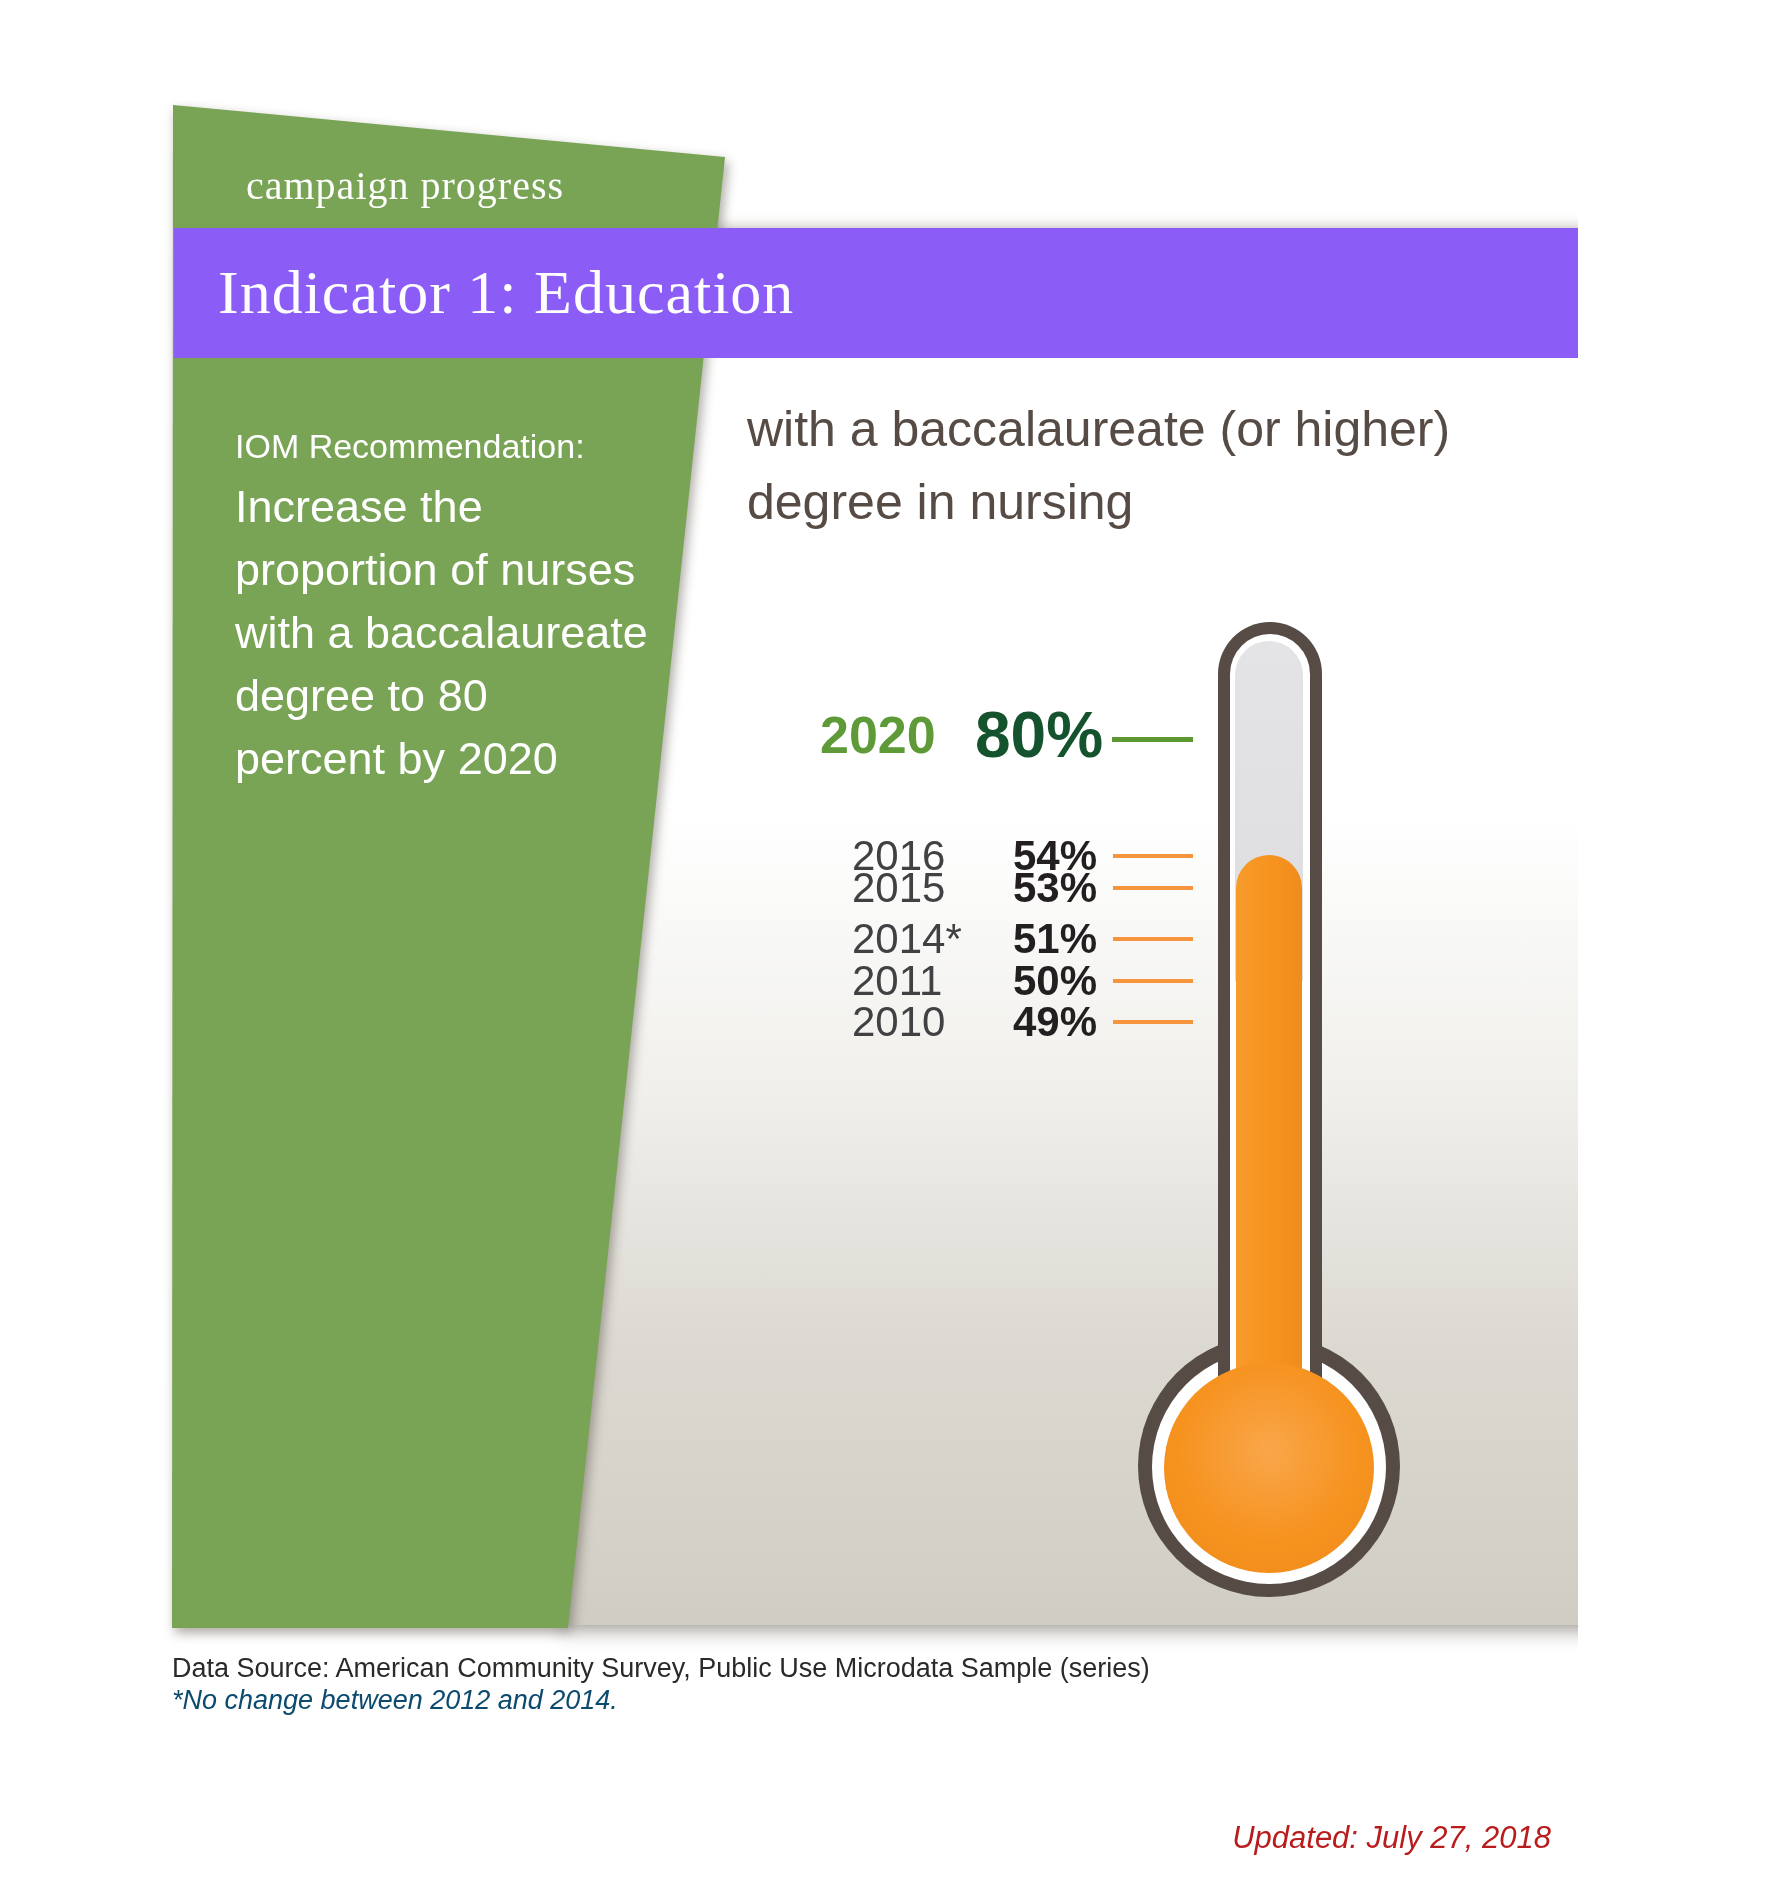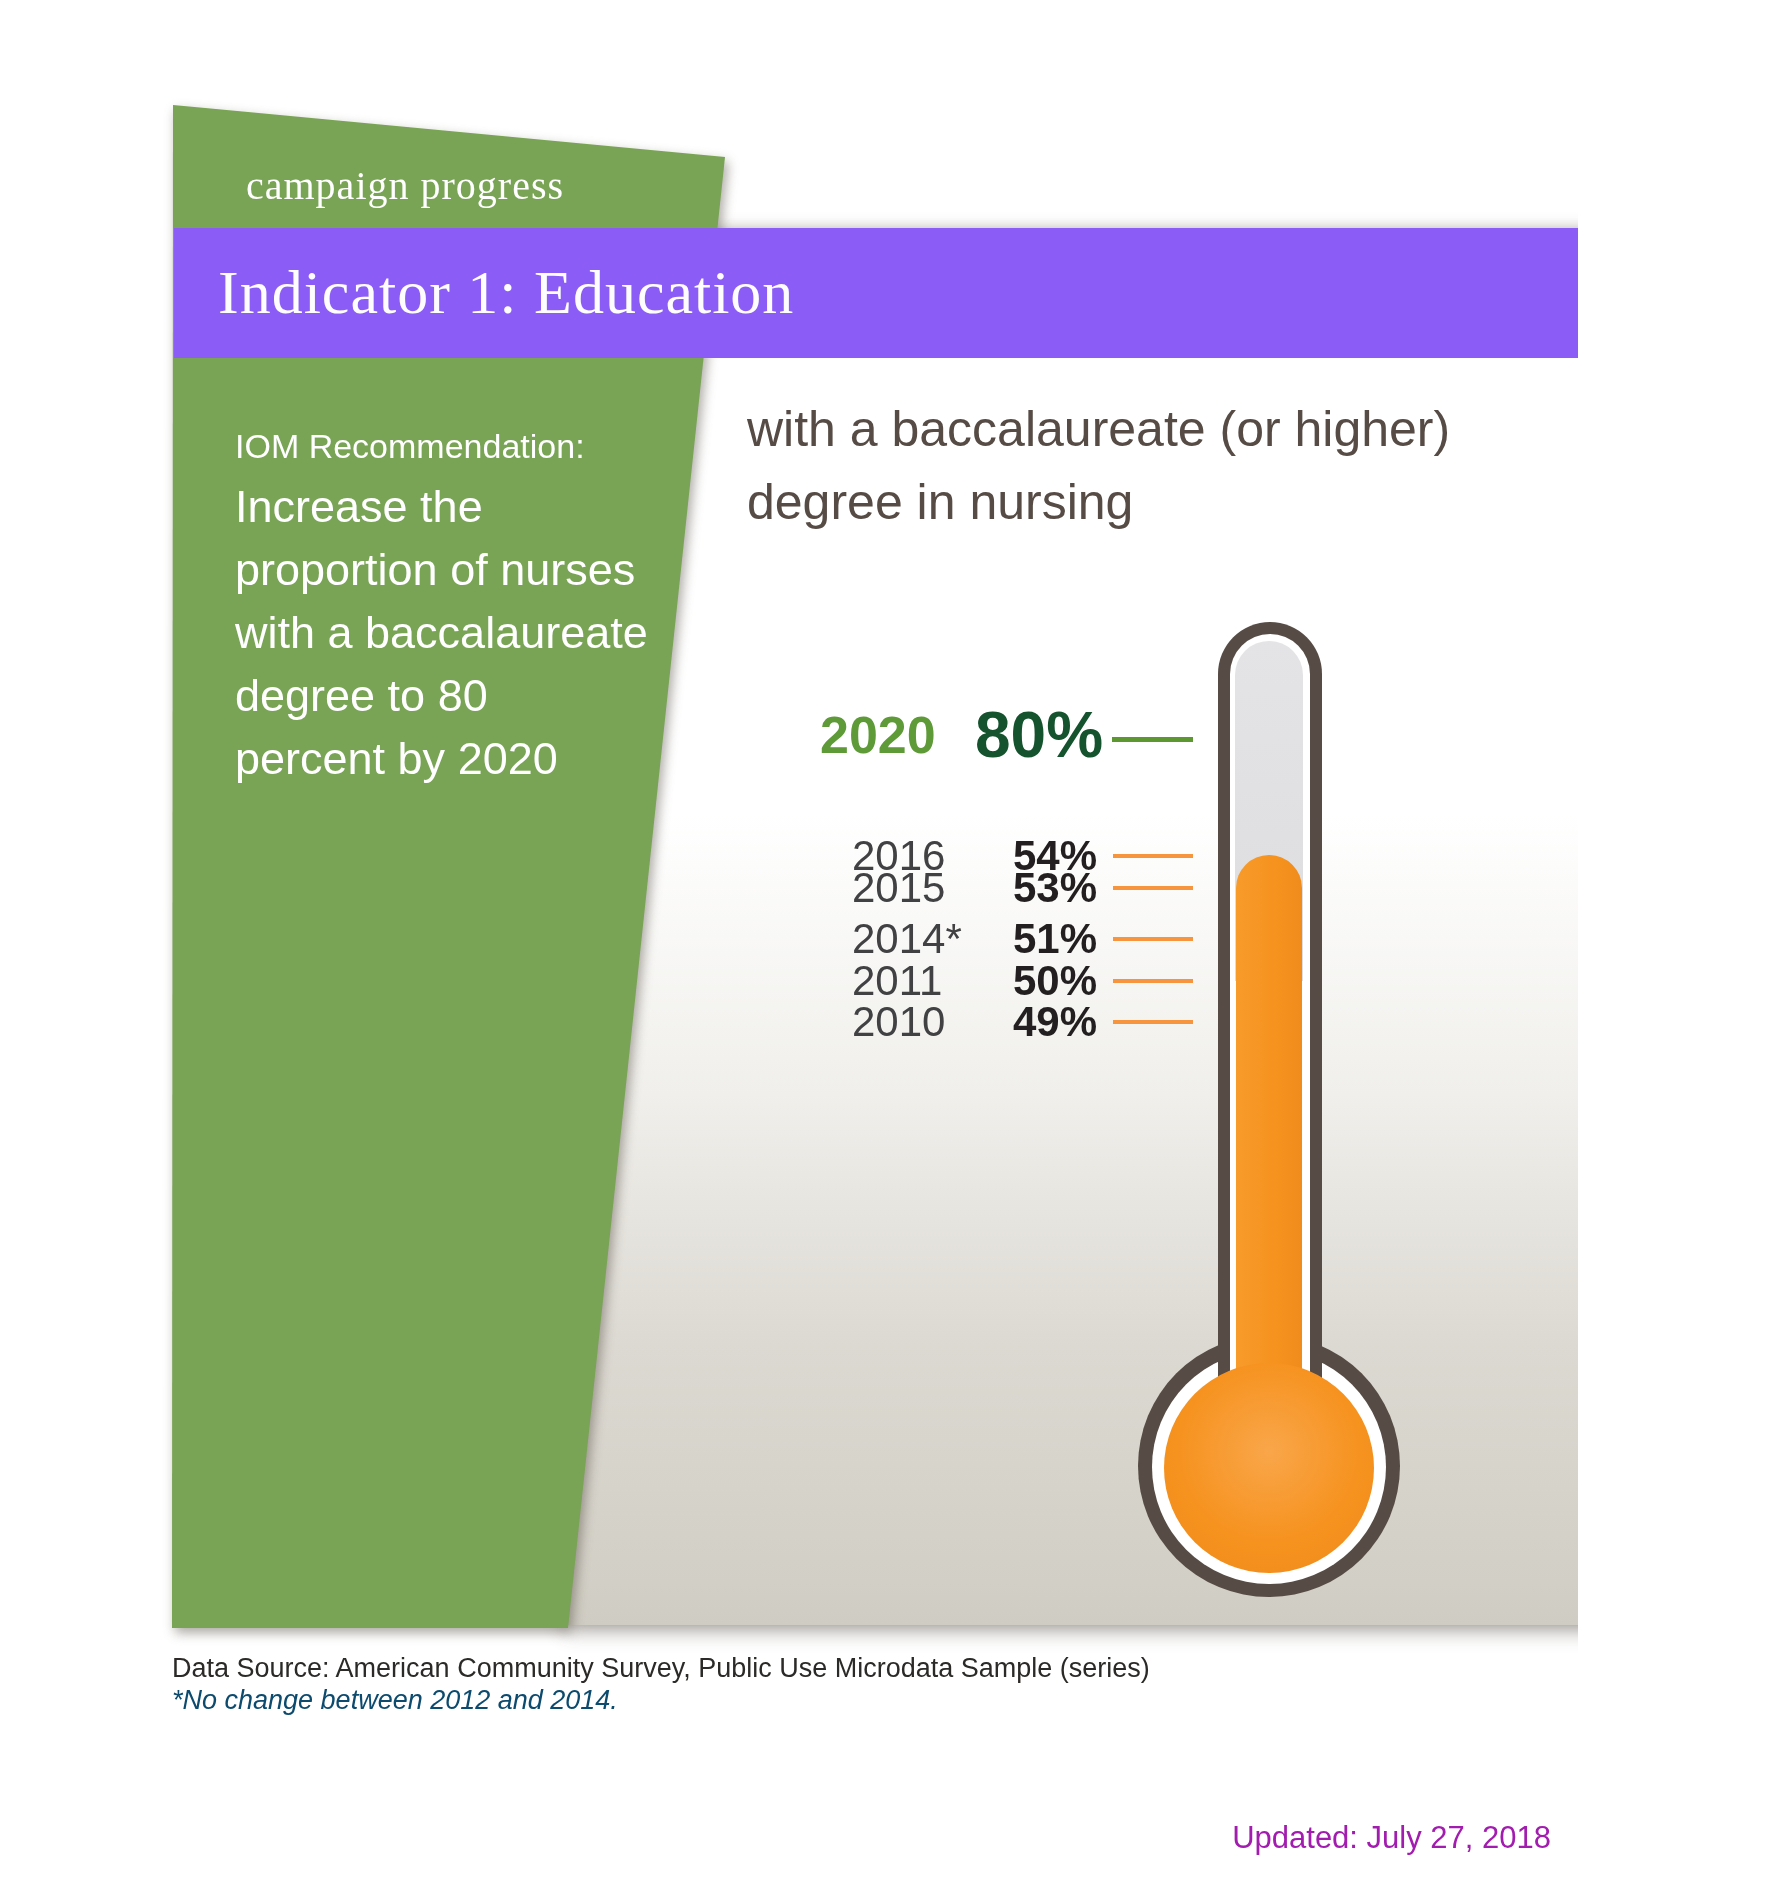--- a/index.html
+++ b/index.html
@@ -124,21 +124,21 @@
   .source-line{
     position:absolute;left:172px;top:1652px;z-index:2;
     font-size:27px;line-height:32px;color:#2b2a28;white-space:nowrap;
   }
   .note-line{
     position:absolute;left:172px;top:1684px;z-index:2;
     font-size:27px;line-height:32px;color:#0c4a6e;font-style:italic;white-space:nowrap;
   }
   .updated{
     position:absolute;right:27px;top:1820px;
-    font-size:31px;line-height:36px;color:#a21caf;margin-left:20px;
+    font-size:31px;line-height:36px;color:#b91c1c;font-style:italic;margin-left:20px;
   }
   .it{}
 </style>
 </head>
 <body>
 
 <div class="page">
 
   <div class="card"></div>
 

